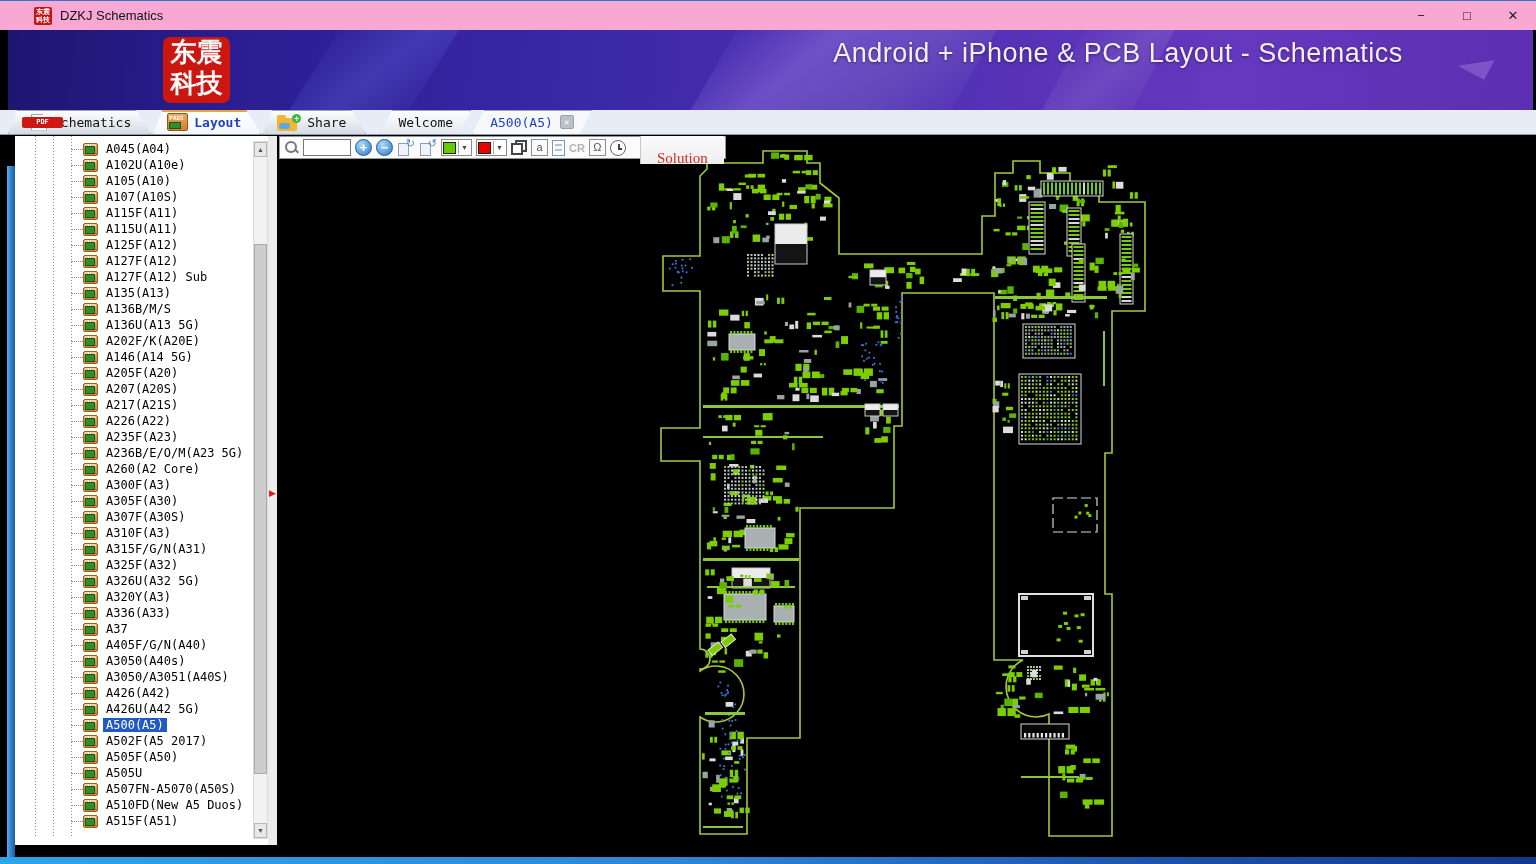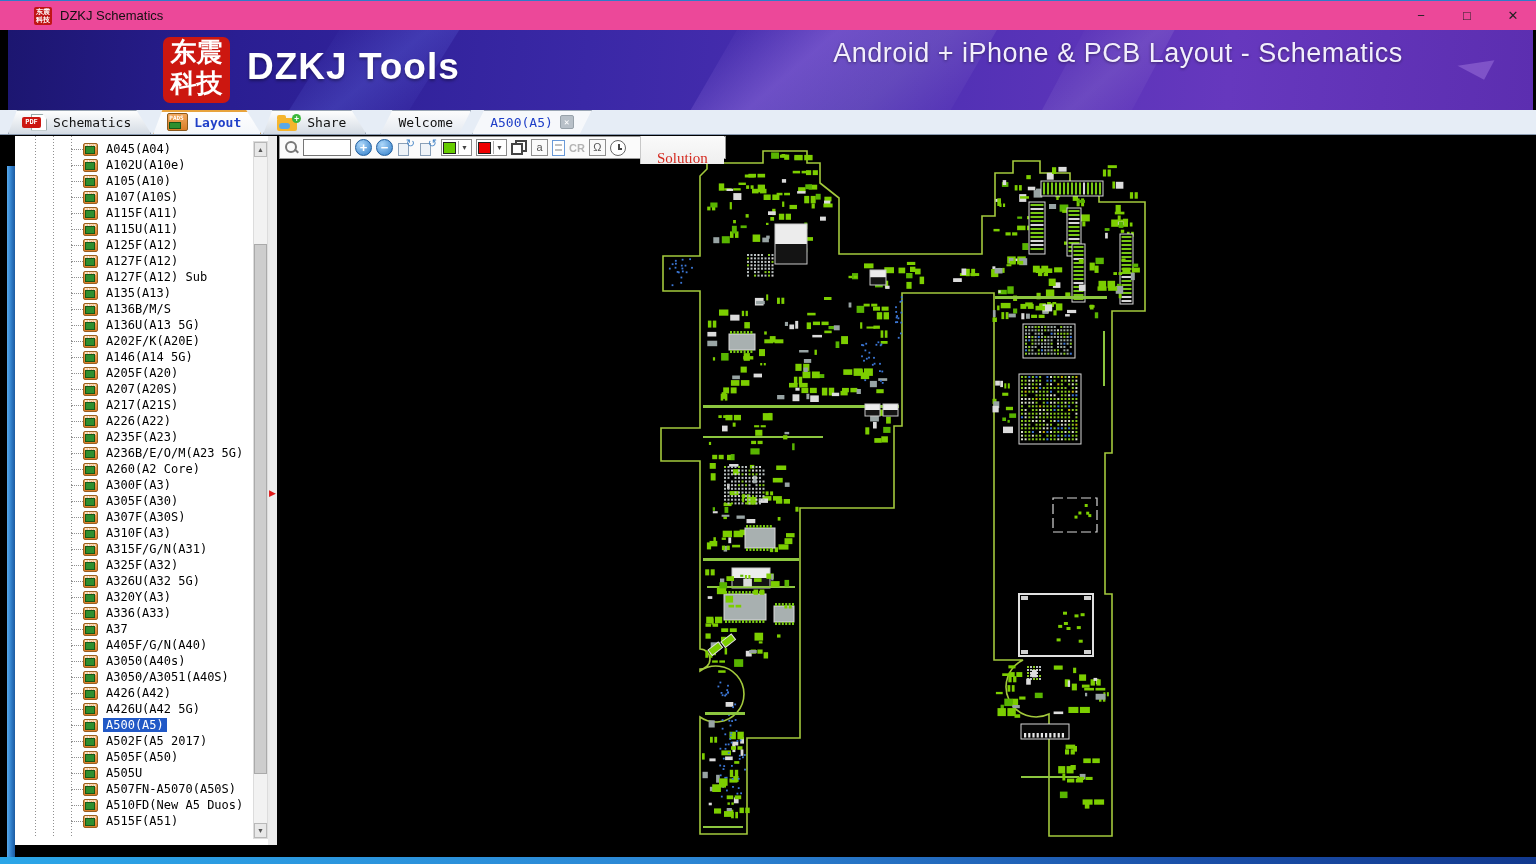--- a/index.html
+++ b/index.html
@@ -1,21 +1,21 @@
 <!DOCTYPE html>
 <html><head>
 <meta charset="utf-8">
 <style>
   html,body{margin:0;padding:0;background:#9aa0a6;}
   *{box-sizing:border-box;}
   #win{position:relative;width:1536px;height:864px;background:#000;overflow:hidden;
        font-family:"Liberation Sans",sans-serif;}
 
   
-  .titlebar{position:absolute;left:0;top:0;width:1536px;height:30px;background:#ec4899;
+  .titlebar{position:absolute;left:0;top:0;width:1536px;height:30px;background:#f9a8d4;
             border-top:1px solid #2e7cc8;display:flex;align-items:center;}
   .app-ico{width:18px;height:18px;margin-left:34px;background:#c01515;border-radius:2px;
            color:#fff;font-weight:bold;font-size:7px;line-height:8px;text-align:center;
            padding-top:1px;overflow:hidden;}
   .app-title{margin-left:8px;font-size:13px;color:#111;}
   .winbtns{position:absolute;right:0;top:0;height:30px;display:flex;}
   .wbtn{width:46px;height:30px;text-align:center;line-height:30px;font-size:13px;color:#222;}
 
   
   .banner{position:absolute;left:8px;top:30px;width:1525px;height:80px;overflow:hidden;
@@ -57,21 +57,21 @@
         font-size:13px;color:#111;white-space:nowrap;font-family:"DejaVu Sans Mono",monospace;}
   .dtab.first{margin-left:12px;}
   .dtab.sel{color:#1f3fc8;background:#f6f8fb;}
   .dclose{width:14px;height:14px;margin-left:7px;background:#b8c0c8;border:1px solid #98a2aa;border-radius:2px;
           color:#fff;font-size:9px;line-height:12px;text-align:center;}
 
   
   .pdf-ico{position:relative;width:25px;height:17px;}
   .pdf-ico .page{position:absolute;right:0;top:0;width:16px;height:17px;background:#fff;border:1px solid #9aa;
                  clip-path:polygon(0 0,70% 0,100% 35%,100% 100%,0 100%);}
-  .pdf-ico .badge{position:absolute;left:0;top:3px;width:19px;height:11px;background:#cc1712;border-radius:2px;
+  .pdf-ico .badge{position:absolute;left:0;top:3px;width:41px;height:11px;background:#cc1712;border-radius:2px;
                   color:#fff;font-size:7px;font-weight:bold;line-height:11px;text-align:center;}
   .pads-big{position:relative;width:21px;height:18px;background:linear-gradient(#f2a85c,#d87e28);
             border:1px solid #8b5a1e;border-radius:2px;}
   .pads-big .t{position:absolute;left:1px;top:0;color:#fff;font-size:6px;font-weight:bold;letter-spacing:0;}
   .pads-big .chip{position:absolute;left:1px;bottom:1px;width:12px;height:7px;background:#2f8f2f;border:1px solid #175817;}
   .share-ico{position:relative;width:24px;height:17px;}
   .share-ico .fold{position:absolute;left:0;bottom:0;width:20px;height:13px;background:#f5b52e;border-radius:2px;}
   .share-ico .fold::before{content:"";position:absolute;left:0;top:-3px;width:9px;height:4px;background:#f5b52e;border-radius:2px 2px 0 0;}
   .share-ico .cloud{position:absolute;left:2px;bottom:2px;width:11px;height:6px;background:#5aa8e8;border-radius:5px;}
   .share-ico .plus{position:absolute;right:0;top:0;width:9px;height:9px;background:#3cb83c;border-radius:50%;
@@ -174,21 +174,20 @@
 
   <div class="banner">
     <div class="streak s1"></div>
     <div class="streak s2"></div>
     <div class="streak s3"></div>
     <div class="tri"></div>
     <div class="logo">
       <div>东震</div>
         <div>科技</div>
     </div>
-    <div class="brand">DZKJ Tools</div>
     <div class="tagline">Android + iPhone &amp; PCB Layout - Schematics</div>
   </div>
 
   <div class="tabbar">
     <div class="mtab">
       <span class="ic pdf-ico">
         <span class="page"></span>
           <span class="badge">PDF</span>
       </span>
       <span>Schematics</span>

